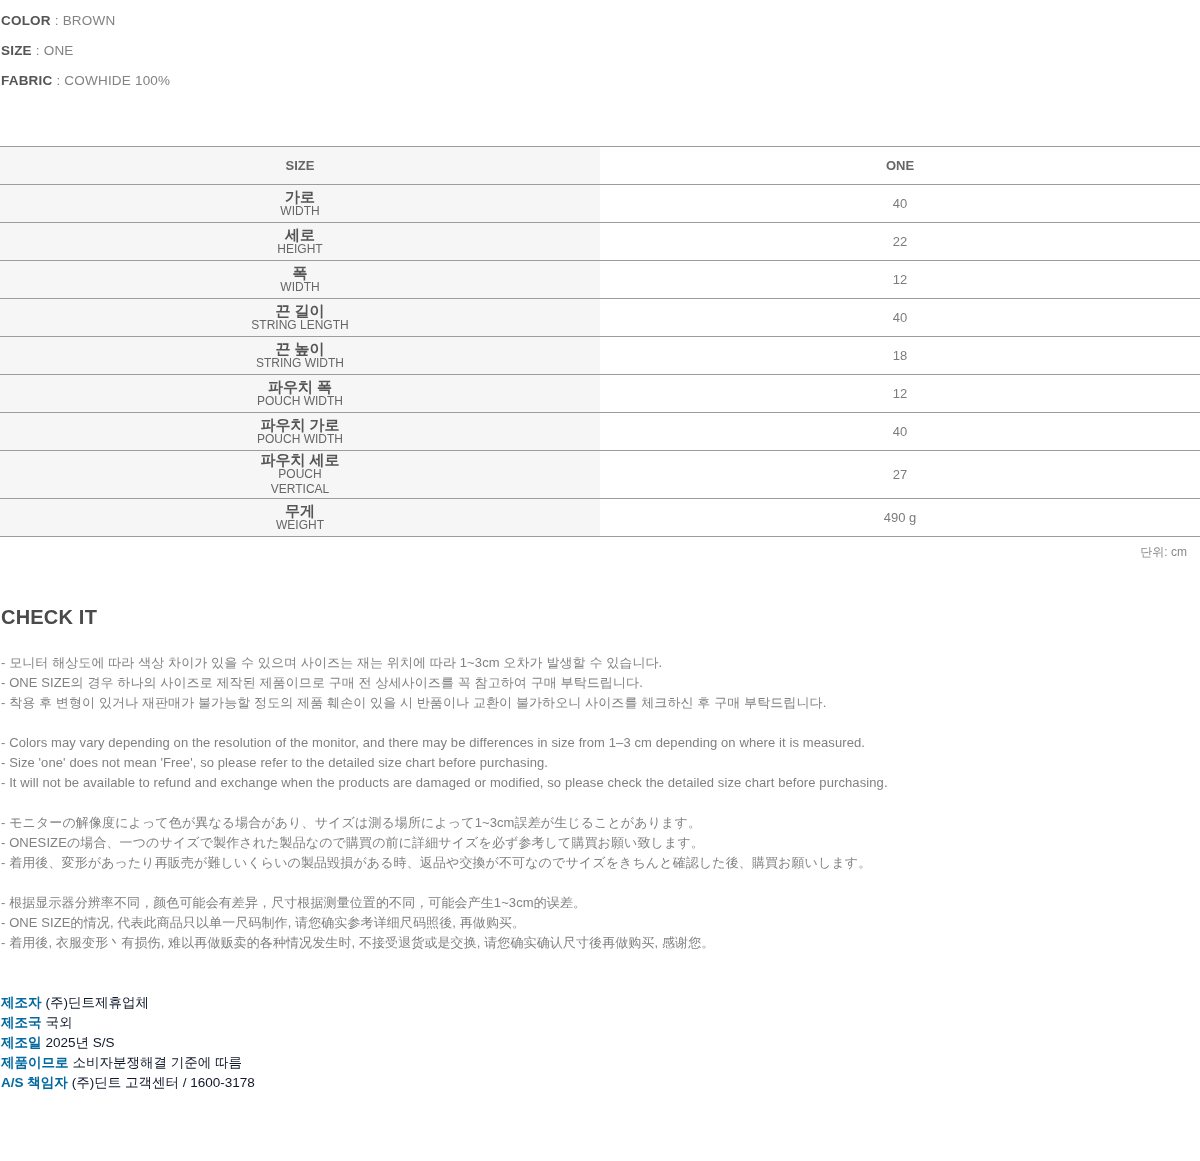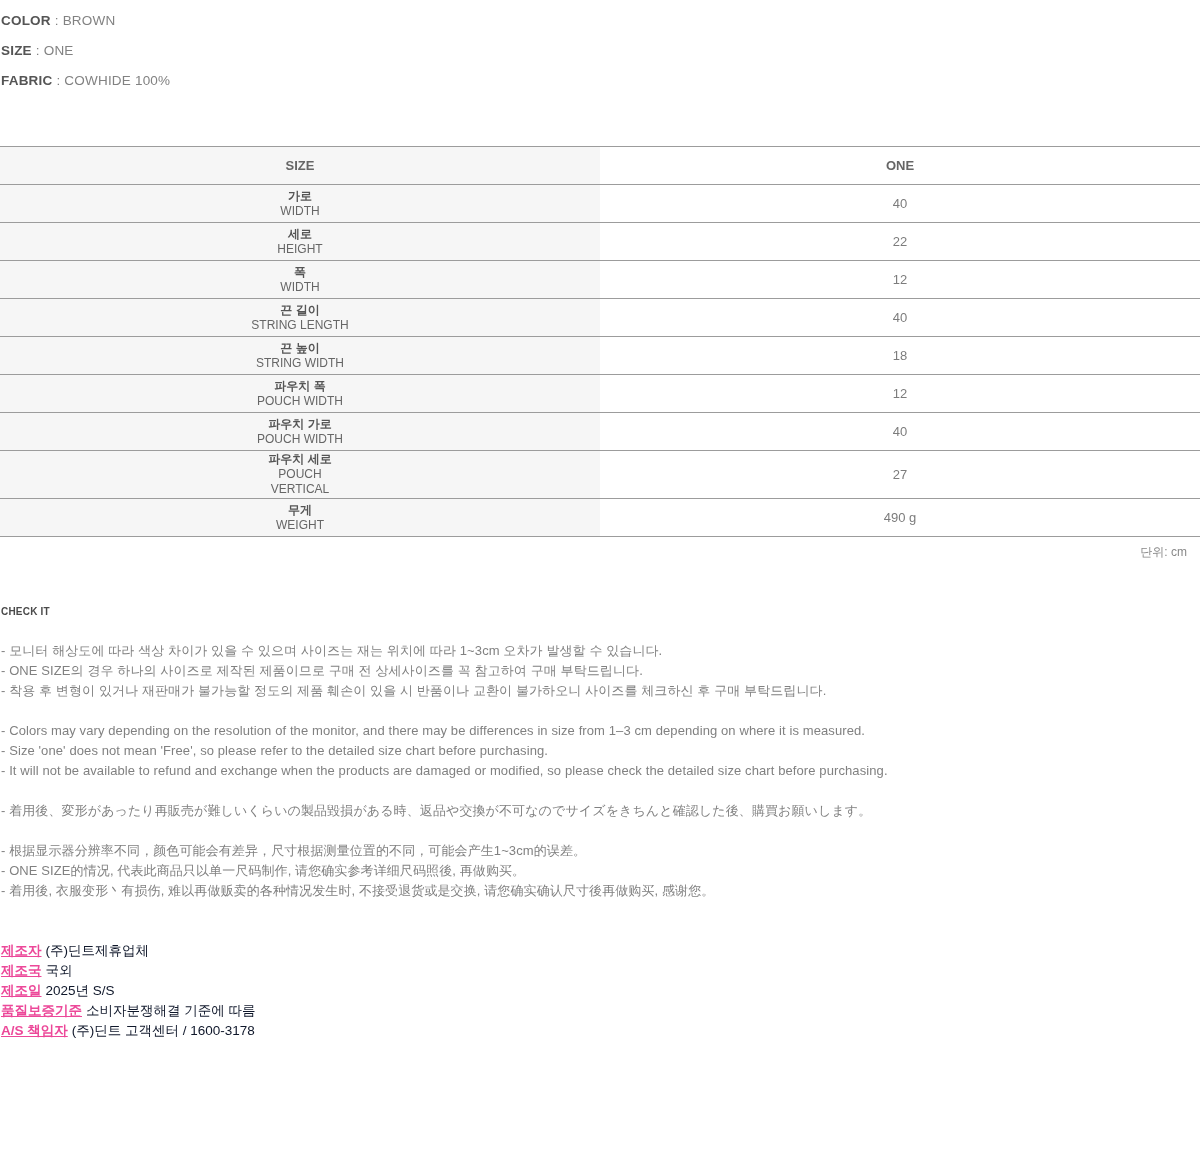--- a/index.html
+++ b/index.html
@@ -28,53 +28,53 @@
     border-top: 1px solid #9c9c9c;
     border-bottom: 1px solid #9c9c9c;
     text-align: center;
     vertical-align: middle;
     padding: 0;
   }
   .label-col { width: 50%; background: #f6f6f6; }
   thead th { height: 38px; font-size: 13px; font-weight: bold; color: #666; }
   tbody td { height: 38px; }
   tbody tr.tall td { height: 48px; }
-  .row-ko { font-weight: bold; font-size: 12px; color: #555; line-height: 15px; }
+  .row-ko { font-weight: bold; font-size: 15px; color: #555; line-height: 15px; }
   .row-en { font-size: 12px; color: #666; line-height: 15px; white-space: pre-line; }
   .row-value { font-size: 13px; color: #7c7c7c; }
 
   .unit-note {
     text-align: right;
     font-size: 12px;
     color: #888;
     margin: 8px 13px 0 0;
     line-height: 14px;
   }
 
   
   .check-it-title {
     margin: 47px 0 24px 1px;
-    font-size: 10px;
+    font-size: 20px;
     font-weight: bold;
     color: #4a4a4a;
     letter-spacing: 0.2px;
   }
   .para { margin: 12px 0 20px 1px; }
   .para .line {
     font-size: 13px;
     line-height: 20px;
     color: #818181;
     letter-spacing: 0.1px;
     white-space: nowrap;
   }
 
   
   .mfg { margin: 40px 0 0 1px; padding-bottom: 57px; }
   .mfg-row { line-height: 20px; font-size: 13.5px; }
-  .mfg-label { font-weight: bold; color: #ec4899; margin-right: 4px; text-decoration: underline; }
+  .mfg-label { font-weight: bold; color: #0369a1; margin-right: 4px; }
   .mfg-value { color: #0f172a; }
 </style>
 </head>
 <body>
 
 <div class="page">
 
   <section class="specs">
     <div class="spec-line">
       <span class="spec-label">COLOR</span><span class="spec-value">: BROWN</span>
@@ -172,40 +172,42 @@
     <div class="line">- 착용 후 변형이 있거나 재판매가 불가능할 정도의 제품 훼손이 있을 시 반품이나 교환이 불가하오니 사이즈를 체크하신 후 구매 부탁드립니다.</div>
   </div>
 
   <div class="para">
     <div class="line">- Colors may vary depending on the resolution of the monitor, and there may be differences in size from 1–3 cm depending on where it is measured.</div>
     <div class="line">- Size 'one' does not mean 'Free', so please refer to the detailed size chart before purchasing.</div>
     <div class="line">- It will not be available to refund and exchange when the products are damaged or modified, so please check the detailed size chart before purchasing.</div>
   </div>
 
   <div class="para">
+    <div class="line">- モニターの解像度によって色が異なる場合があり、サイズは測る場所によって1~3cm誤差が生じることがあります。</div>
+    <div class="line">- ONESIZEの場合、一つのサイズで製作された製品なので購買の前に詳細サイズを必ず参考して購買お願い致します。</div>
     <div class="line">- 着用後、変形があったり再販売が難しいくらいの製品毀損がある時、返品や交換が不可なのでサイズをきちんと確認した後、購買お願いします。</div>
   </div>
 
   <div class="para">
     <div class="line">- 根据显示器分辨率不同，颜色可能会有差异，尺寸根据测量位置的不同，可能会产生1~3cm的误差。</div>
     <div class="line">- ONE SIZE的情况, 代表此商品只以单一尺码制作, 请您确实参考详细尺码照後, 再做购买。</div>
     <div class="line">- 着用後, 衣服变形丶有损伤, 难以再做贩卖的各种情况发生时, 不接受退货或是交换, 请您确实确认尺寸後再做购买, 感谢您。</div>
   </div>
 
   <div class="mfg">
     <div class="mfg-row">
       <span class="mfg-label">제조자</span><span class="mfg-value">(주)딘트제휴업체</span>
     </div>
     <div class="mfg-row">
       <span class="mfg-label">제조국</span><span class="mfg-value">국외</span>
     </div>
     <div class="mfg-row">
       <span class="mfg-label">제조일</span><span class="mfg-value">2025년 S/S</span>
     </div>
     <div class="mfg-row">
-      <span class="mfg-label">품질보증기준</span><span class="mfg-value">소비자분쟁해결 기준에 따름</span>
+      <span class="mfg-label">제품이므로</span><span class="mfg-value">소비자분쟁해결 기준에 따름</span>
     </div>
     <div class="mfg-row">
       <span class="mfg-label">A/S 책임자</span><span class="mfg-value">(주)딘트 고객센터 / 1600-3178</span>
     </div>
   </div>
 
 </div>
 
 </body></html>

